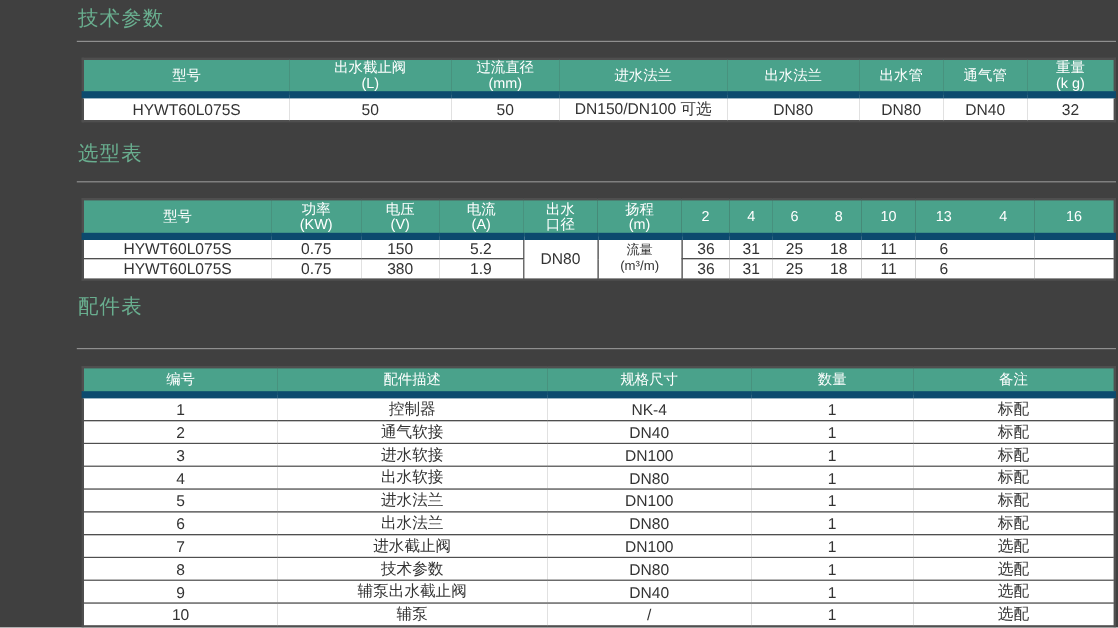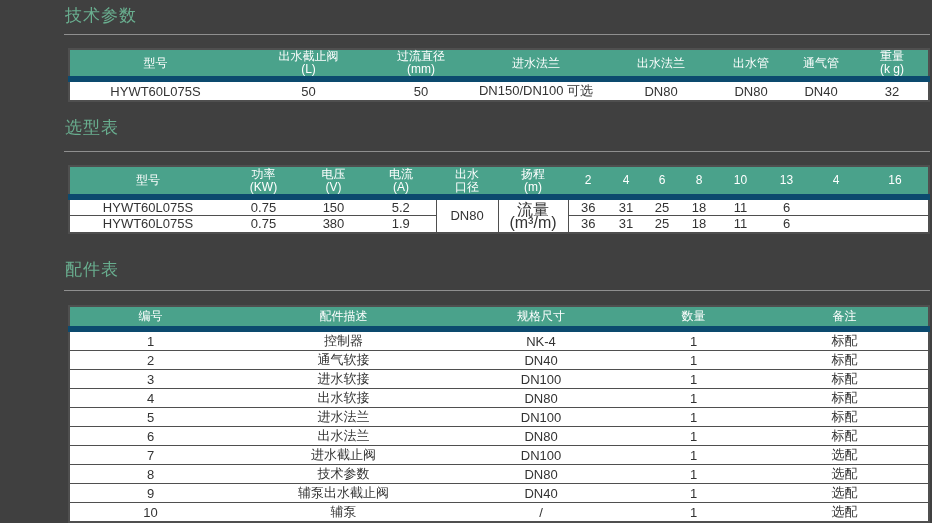--- a/index.html
+++ b/index.html
@@ -27,21 +27,21 @@
   }
   .hl { display:block; text-align:center; }
   
   .t1 thead tr { height:29px; }
   .t1 tbody tr { height:20px; }
   
   .t2 thead tr { height:31px; }
   .t2 tbody tr { height:17px; }
   .t2 td.sep { border-bottom:1px solid #4f4f4f; }
   .t2 td.outlet { border-left:1px solid #4f4f4f; border-right:1px solid #4f4f4f; }
-  .t2 td.flowlab { border-right:1px solid #4f4f4f; font-size:16px; line-height:13px; }
+  .t2 td.flowlab { border-right:1px solid #4f4f4f; font-size:11px; line-height:13px; }
   
   .t3 thead tr { height:23px; }
   .t3 tbody tr { height:17px; }
   .t3 tbody td { border-bottom:1px solid #4f4f4f; }
 </style>
 </head>
 <body>
 
 <div class="page">
 
@@ -211,21 +211,21 @@
         <td>25</td>
         <td>18</td>
         <td>11</td>
         <td>6</td>
         <td></td>
         <td></td>
       </tr>
     </tbody>
   </table>
 
-  <h2 class="sec-title" style="top:258px;">配件表</h2>
+  <h2 class="sec-title" style="top:244px;">配件表</h2>
   <div class="rule" style="top:290px;"></div>
 
   <table class="tbl t3" style="top:305px;">
     <colgroup>
       <col style="width:162px">
         <col style="width:225px">
         <col style="width:170px">
         <col style="width:135px">
         <col style="width:168px">
     </colgroup>

